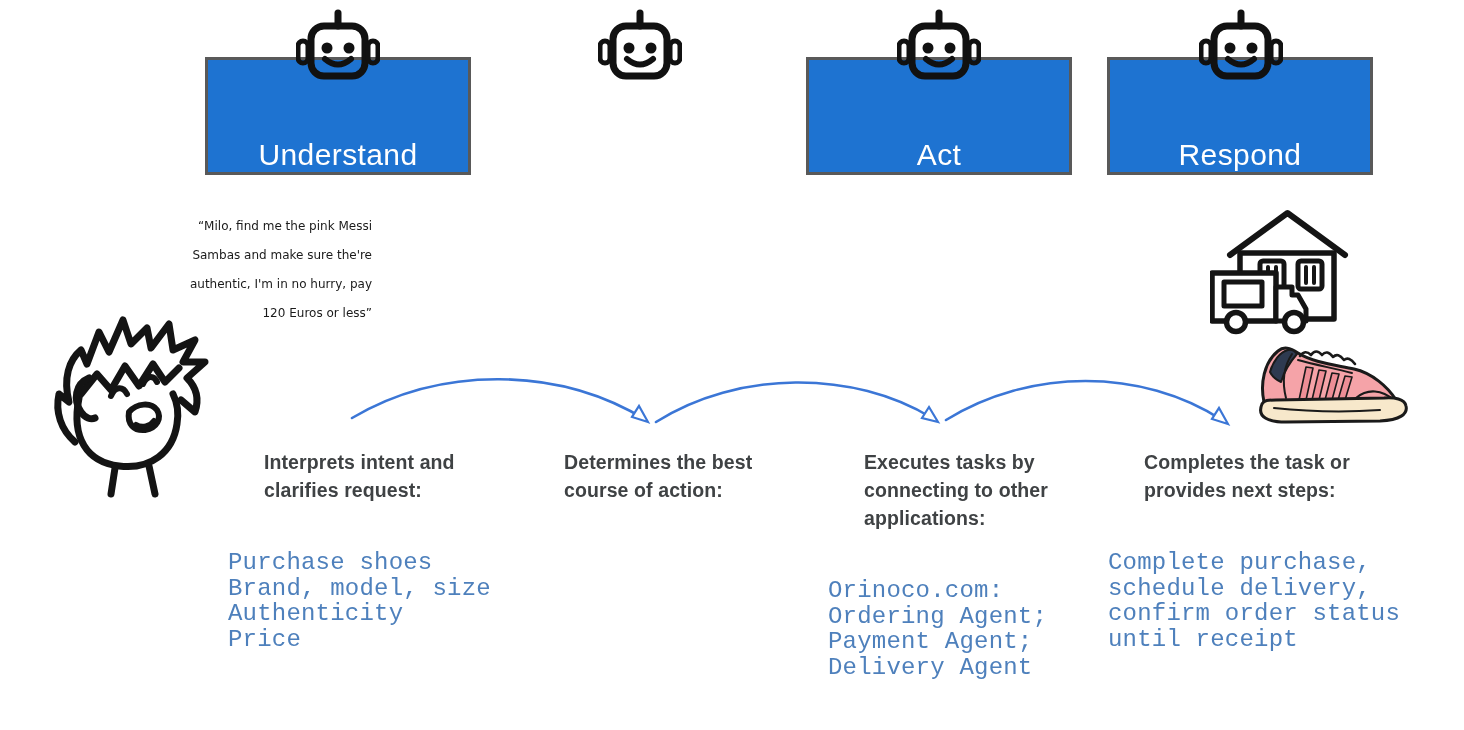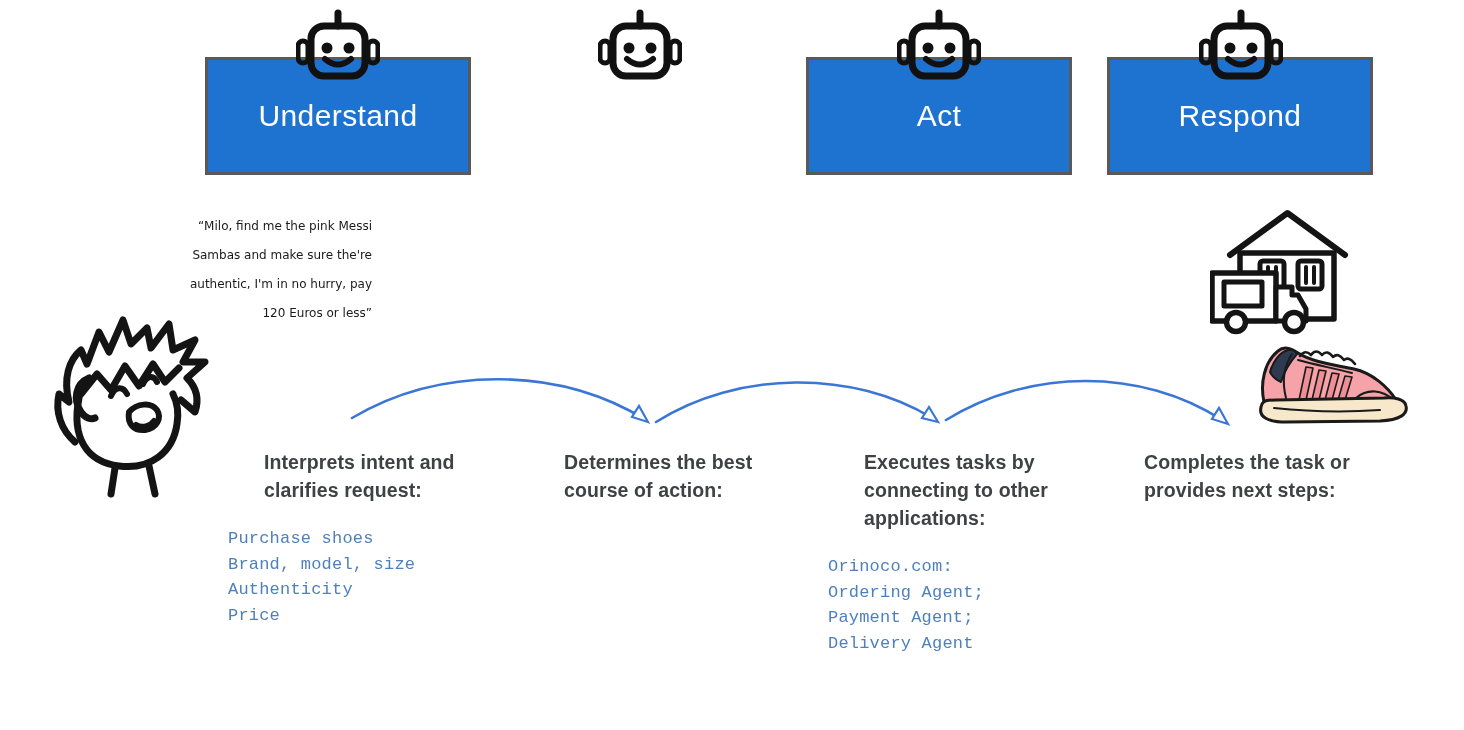--- a/index.html
+++ b/index.html
@@ -1,21 +1,21 @@
 <!DOCTYPE html>
 <html><head>
 <meta charset="utf-8">
 <style>
   html,body{margin:0;padding:0;background:#fff;}
   .canvas{position:relative;width:1464px;height:730px;background:#ffffff;overflow:hidden;
           font-family:"Liberation Sans",sans-serif;}
 
   
   .stagebox{position:absolute;top:57px;width:266px;height:118px;background:#1E73D1;
-            border:3px solid #595959;box-sizing:border-box;display:flex;align-items:center;
+            border:3px solid #595959;box-sizing:border-box;display:flex;align-items:flex-end;
             justify-content:center;z-index:1;}
   .s1{left:205px}.s2{left:507px}.s3{left:806px}.s4{left:1107px}
   .stagelabel{color:#ffffff;font-size:30px;font-weight:400;letter-spacing:.4px;}
 
   
   .robot{position:absolute;top:8px;width:84px;height:80px;z-index:3;}
   .r1{left:296px}.r2{left:598px}.r3{left:897px}.r4{left:1199px}
 
   
   .quote{position:absolute;left:62px;top:212px;width:310px;text-align:right;
@@ -26,22 +26,22 @@
   .person{position:absolute;left:25px;top:300px;width:210px;height:198px;}
   .delivery{position:absolute;left:1210px;top:203px;width:155px;height:140px;}
   .sneaker{position:absolute;left:1252px;top:342px;width:158px;height:86px;}
   .arrows{position:absolute;left:340px;top:362px;width:900px;height:72px;}
 
   
   .col{position:absolute;top:448px;width:252px;}
   .c1{left:228px}.c2{left:528px}.c3{left:828px}.c4{left:1108px;width:272px}
   .colhead{font-weight:bold;font-size:19.5px;line-height:28px;color:#3F4244;
            white-space:pre-line;letter-spacing:.1px;margin-left:36px;}
-  .coldetail{margin-top:22px;font-family:"Liberation Mono","DejaVu Sans Mono",monospace;
-             font-size:17px;line-height:25.5px;letter-spacing:.2px;color:#4E80BC;
+  .coldetail{margin-top:46px;font-family:"Liberation Mono","DejaVu Sans Mono",monospace;
+             font-size:24px;line-height:25.5px;letter-spacing:.2px;color:#4E80BC;
              white-space:pre;}
 </style>
 </head>
 <body>
 
 <svg width="0" height="0" style="position:absolute" aria-hidden="true">
   <defs>
     <symbol id="robot-sym" viewBox="0 0 84 80">
       <g stroke="#111111" fill="none" stroke-linecap="round">
         <line x1="42" y1="5" x2="42" y2="18" stroke-width="7"></line>
@@ -170,15 +170,19 @@
 connecting to other
 applications:</div>
     <div class="coldetail">Orinoco.com:
 Ordering Agent;
 Payment Agent;
 Delivery Agent</div>
   </div>
   <div class="col c4">
     <div class="colhead">Completes the task or
 provides next steps:</div>
+    <div class="coldetail">Complete purchase,
+schedule delivery,
+confirm order status
+until receipt</div>
   </div>
 
 </div>
 
 </body></html>

